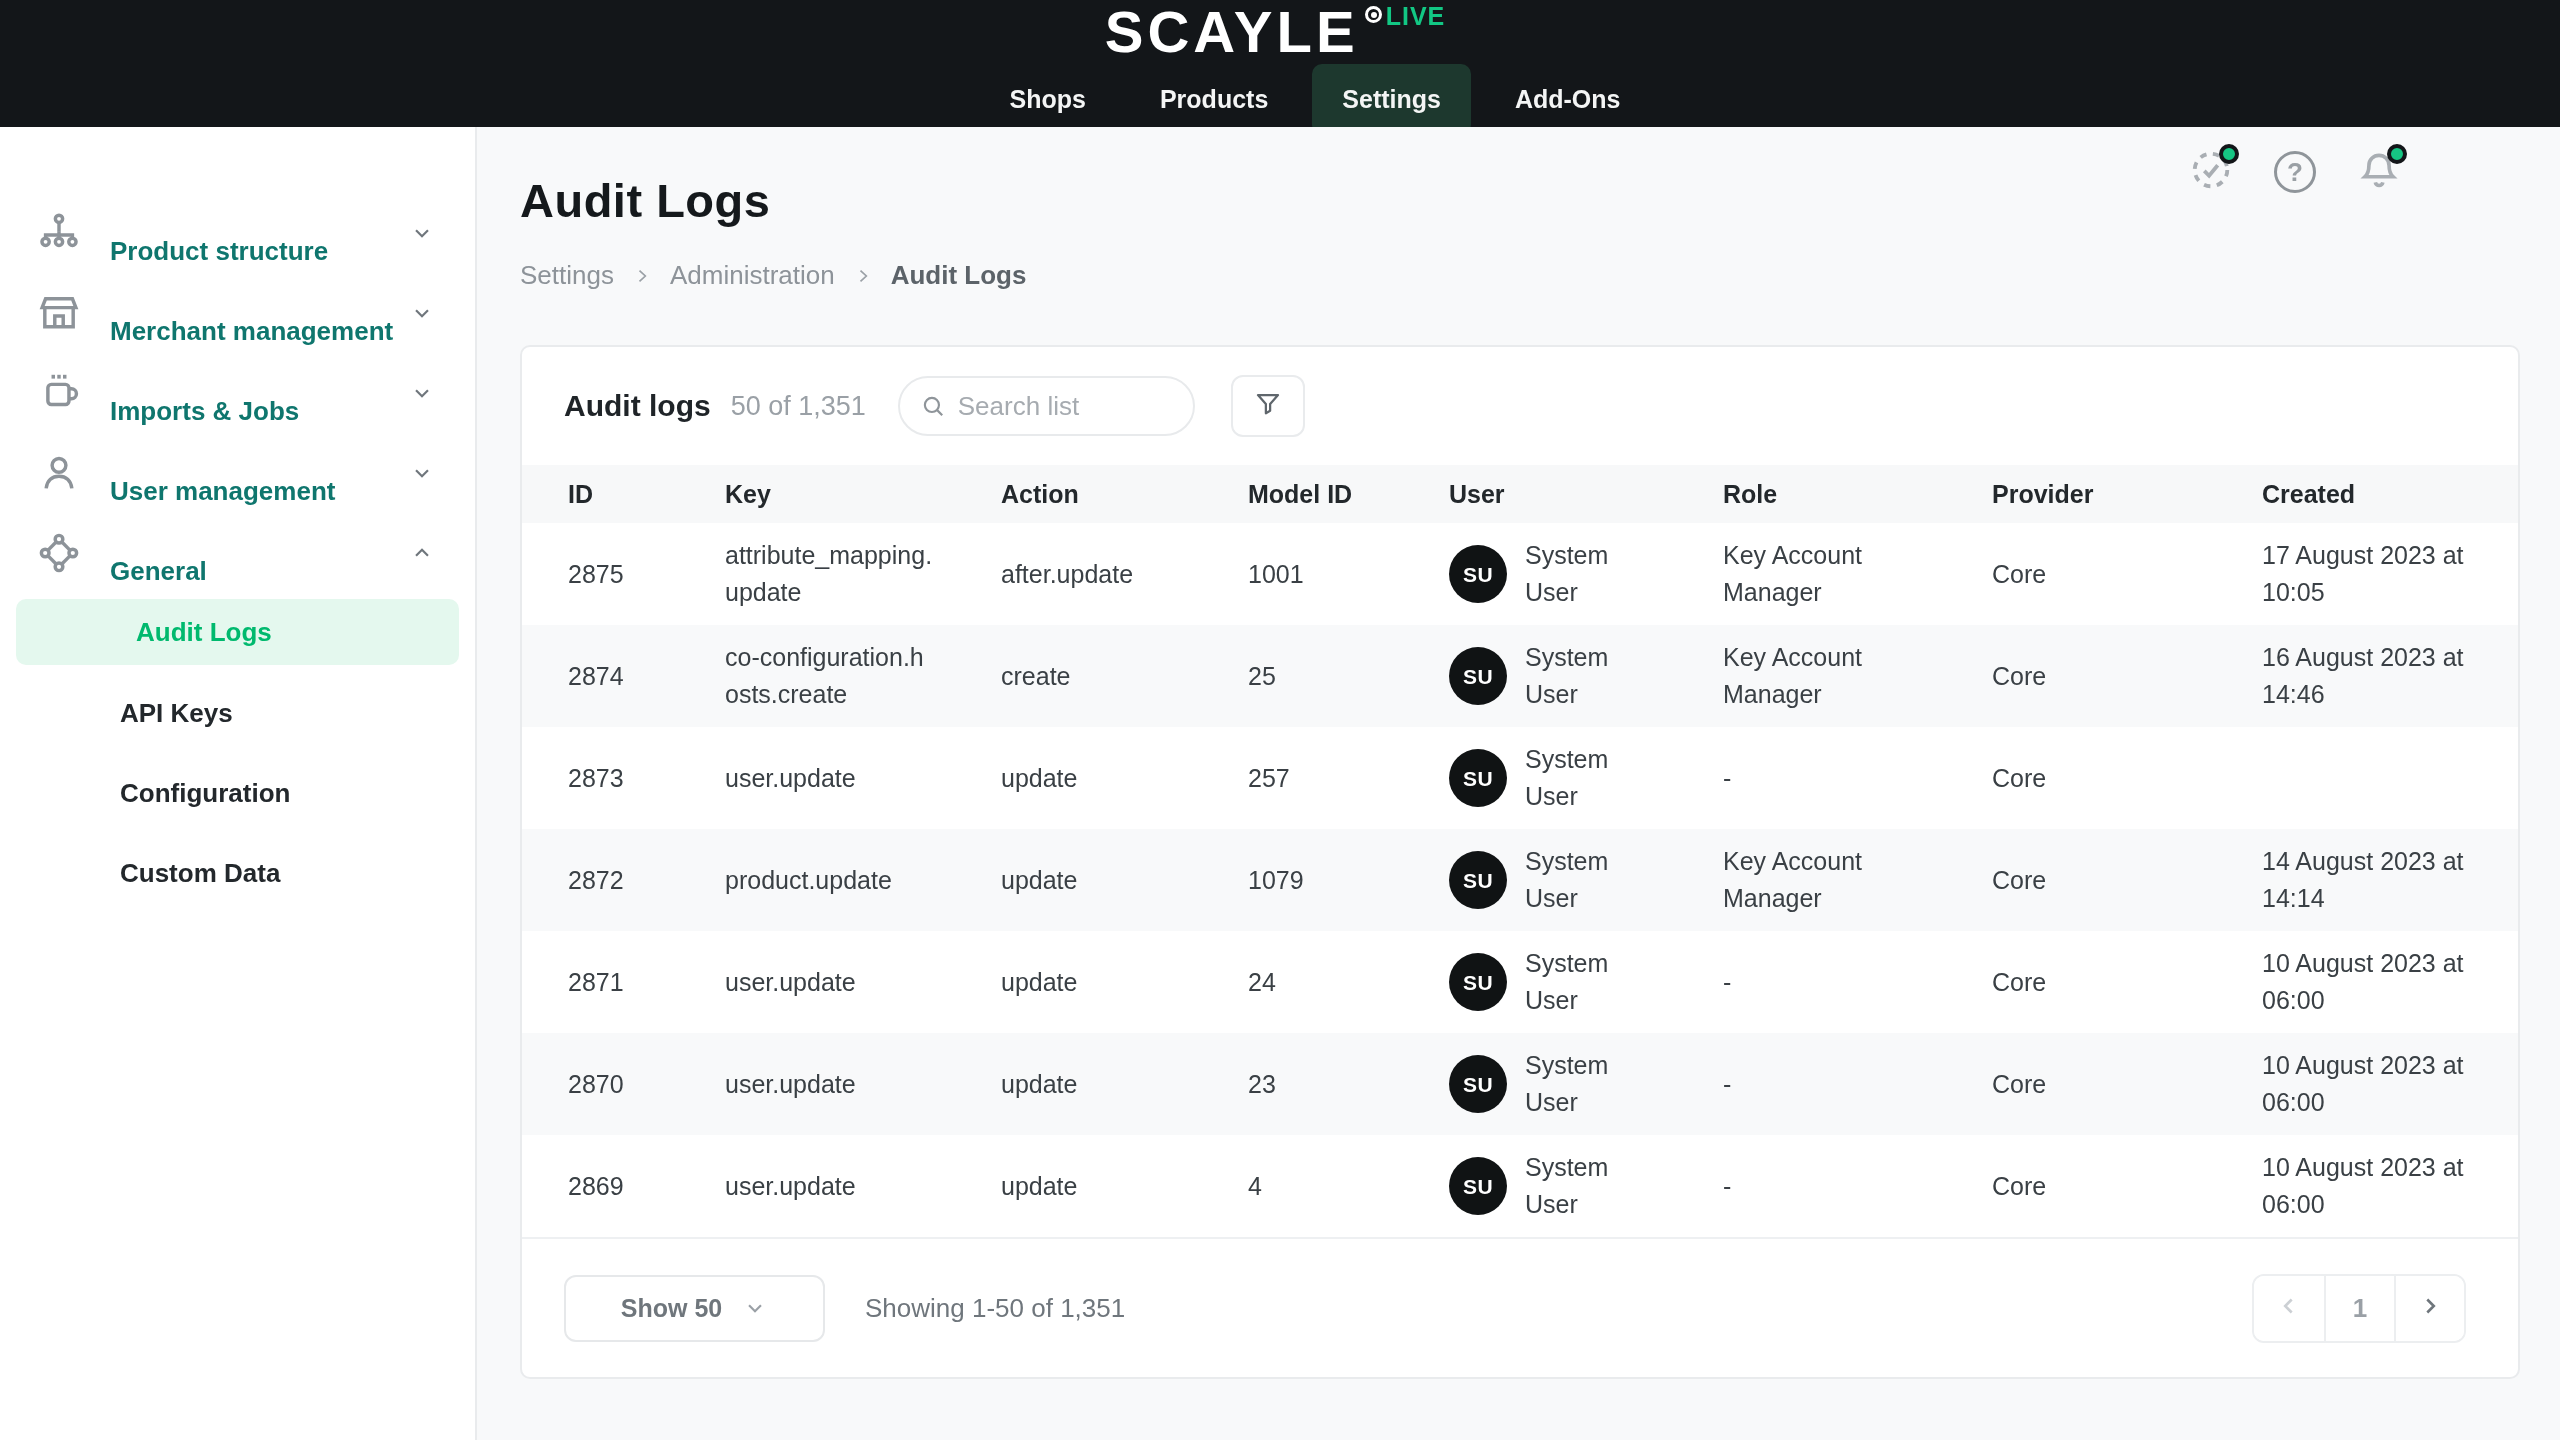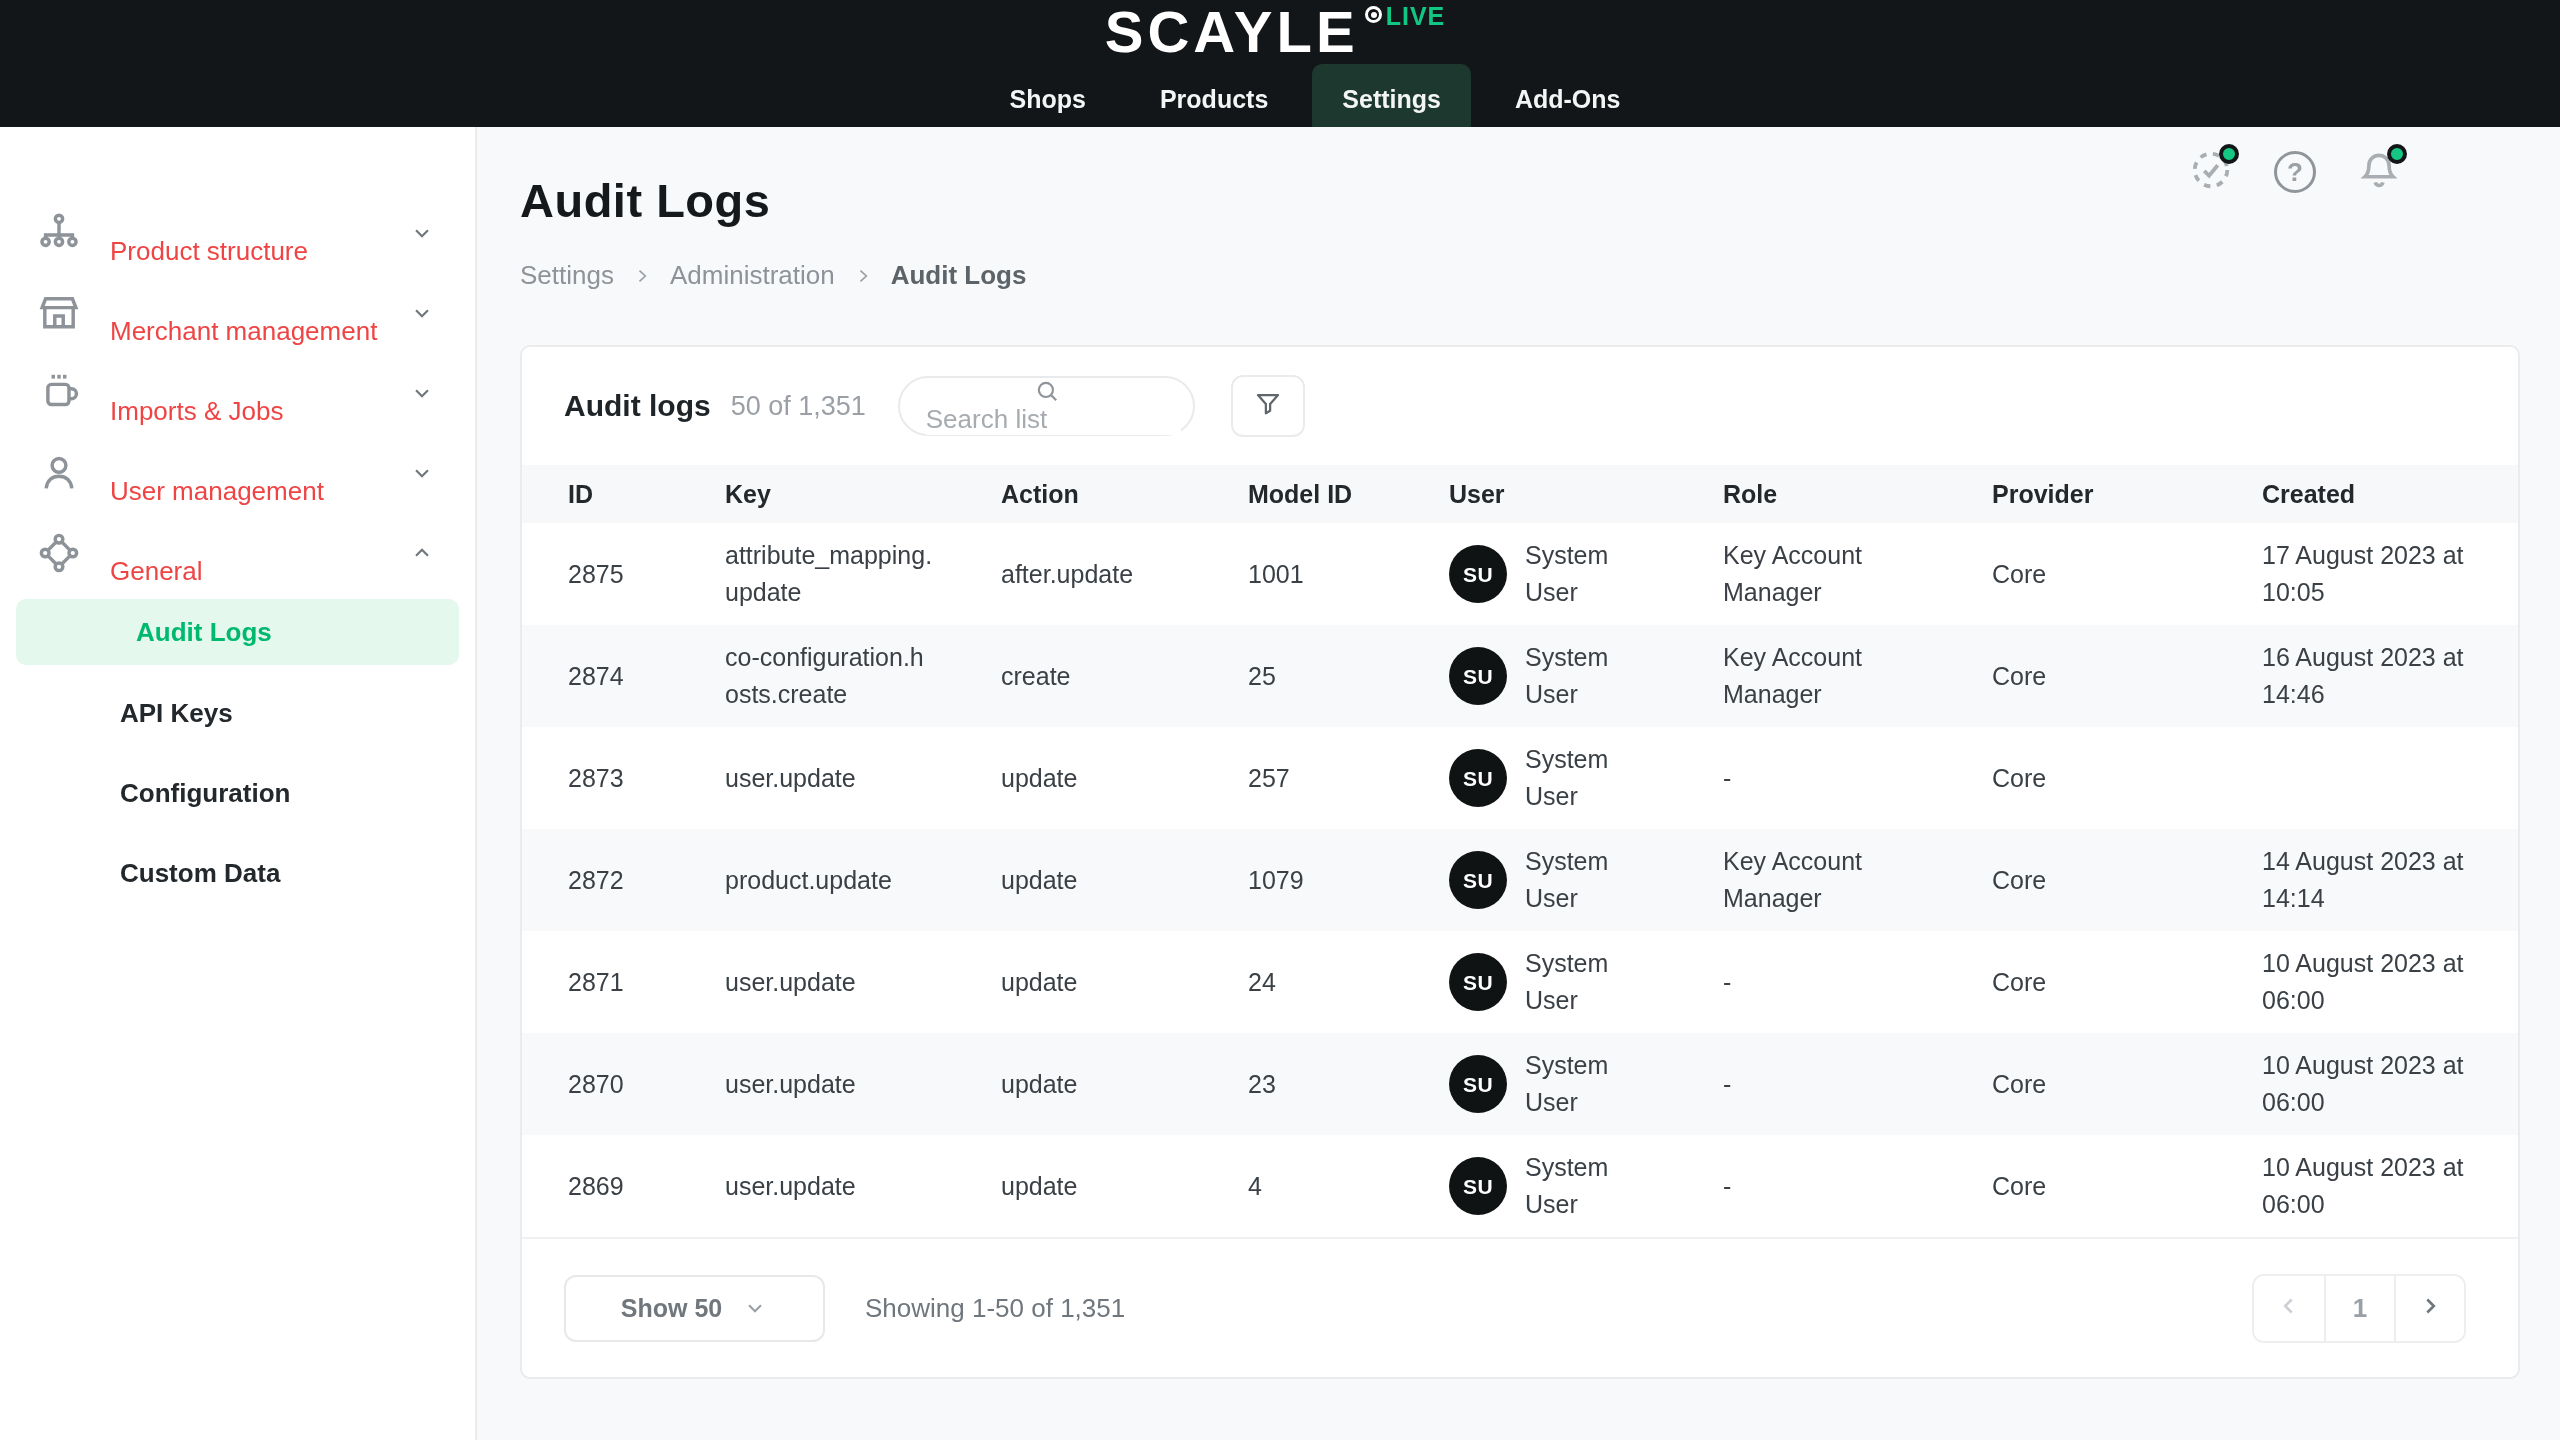--- a/index.html
+++ b/index.html
@@ -40,21 +40,21 @@
   .help-circle { width:42px; height:42px; border:3px solid #8f959a; border-radius:50%;
     color:#9aa0a5; font-size:26px; font-weight:700; display:flex; align-items:center; justify-content:center; }
   .user-menu { display:flex; align-items:center; gap:8px; cursor:pointer; color:#a9aeb3; }
 
   
   .body-wrap { display:flex; height:1313px; }
   .sidebar { width:477px; background:#fff; border-right:2px solid #e9ebed; padding-top:66px;
     flex-shrink:0; }
   .side-item { height:80px; display:flex; align-items:center; padding:0 40px 0 36px; cursor:pointer; }
   .side-item .s-ic { width:46px; height:46px; color:#8d9399; flex-shrink:0; display:flex; }
-  .side-item .s-label { font-size:26px; font-weight:400; color:#ef4444; margin-left:28px;margin-top:36px; }
+  .side-item .s-label { font-size:26px; font-weight:700; color:#0f766e; margin-left:28px;margin-top:36px; }
   .side-item .s-chev { margin-left:auto; color:#6f767c; display:flex; }
 
   .side-subitem { height:66px; margin:6px 16px 8px; border-radius:10px; display:flex;
     align-items:center; padding-left:120px; font-size:26px; font-weight:600; color:#23282c;
     cursor:pointer; }
   .side-subitem.plain { height:80px; margin:0; border-radius:0; }
   .side-subitem.active { background:#e4f8ee; color:#00b96e; }
 
   .main { flex:1; padding:46px 40px 0 43px; background:#f8f9fa; overflow:hidden; }
   .page-title { font-size:47px; font-weight:800; color:#15191c; letter-spacing:.5px; }
@@ -63,21 +63,21 @@
   .crumb.current { color:#5c6369; font-weight:700; cursor:default; }
   .crumb-sep { color:#9aa0a6; display:flex; }
 
   
   .card { width:2000px; margin-top:54px; background:#fff; border:2px solid #e9ebed;
     border-radius:10px; overflow:hidden; }
   .card-head { height:118px; display:flex; align-items:center; padding:0 40px 0 42px; }
   .card-title { font-size:30px; font-weight:700; color:#1f2428; }
   .card-count { font-size:27px; color:#9aa0a6; margin-left:20px; }
   .list-search { width:297px; height:60px; border:2px solid #e8eaec; border-radius:30px;
-    display:flex; align-items:center; padding:0 18px 0 20px; margin-left:32px;flex-direction:column; }
+    display:flex; align-items:center; padding:0 18px 0 20px; margin-left:32px; }
   .list-search .s-icon { color:#8f959a; display:flex; }
   .list-search input { border:none; outline:none; width:100%; font-size:26px; color:#2d3338;
     margin-left:12px; font-family:inherit; }
   .list-search input::placeholder { color:#a6abb0; }
   .filter-btn { width:74px; height:62px; border:2px solid #e9ebed; border-radius:12px;
     background:#fff; display:flex; align-items:center; justify-content:center; margin-left:36px;
     color:#5f666c; cursor:pointer; }
 
   
   .t-grid { display:grid; grid-template-columns:157px 276px 247px 201px 274px 269px 270px 1fr;

